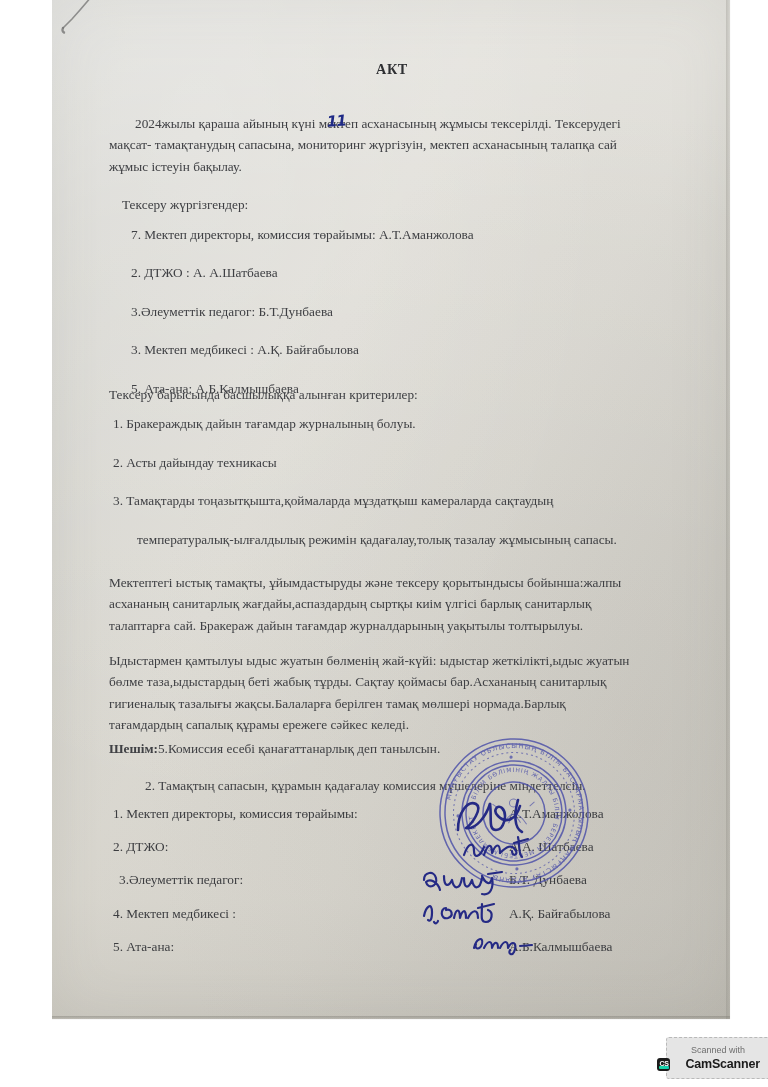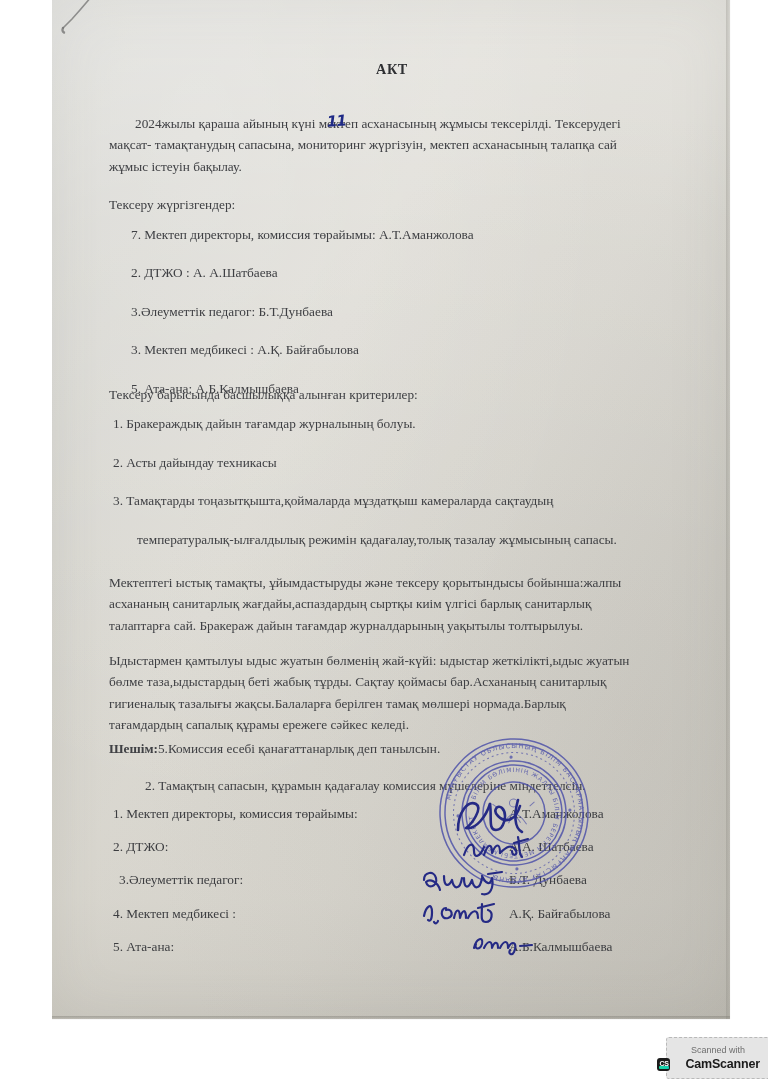--- a/index.html
+++ b/index.html
@@ -104,21 +104,21 @@
     width: 520px;
   }
   .block p {
     margin: 0;
     text-align: left;
     color: #3f4044;
   }
   .para-indent { text-indent: 26px; }
 
   .lead-block   { top: 113px; width: 526px; line-height: 1.60; }
-  .insp-head    { top: 195px; }
+  .insp-head    { top: 195px; margin-left: 13px; }
   .member-list  { top: 225px; }
   .member-list .item { margin: 0 0 18.2px 0; padding-left: 22px; }
 
   .crit-head    { top: 385px; }
   .crit-list    { top: 414px; }
   .crit-list .item { margin: 0 0 18.4px 0; padding-left: 4px; }
   .crit-list .subline { padding-left: 28px; }
 
   .summary-1 { top: 572px; width: 528px; line-height: 1.60; }
   .summary-2 { top: 650px; width: 528px; line-height: 1.60; }

